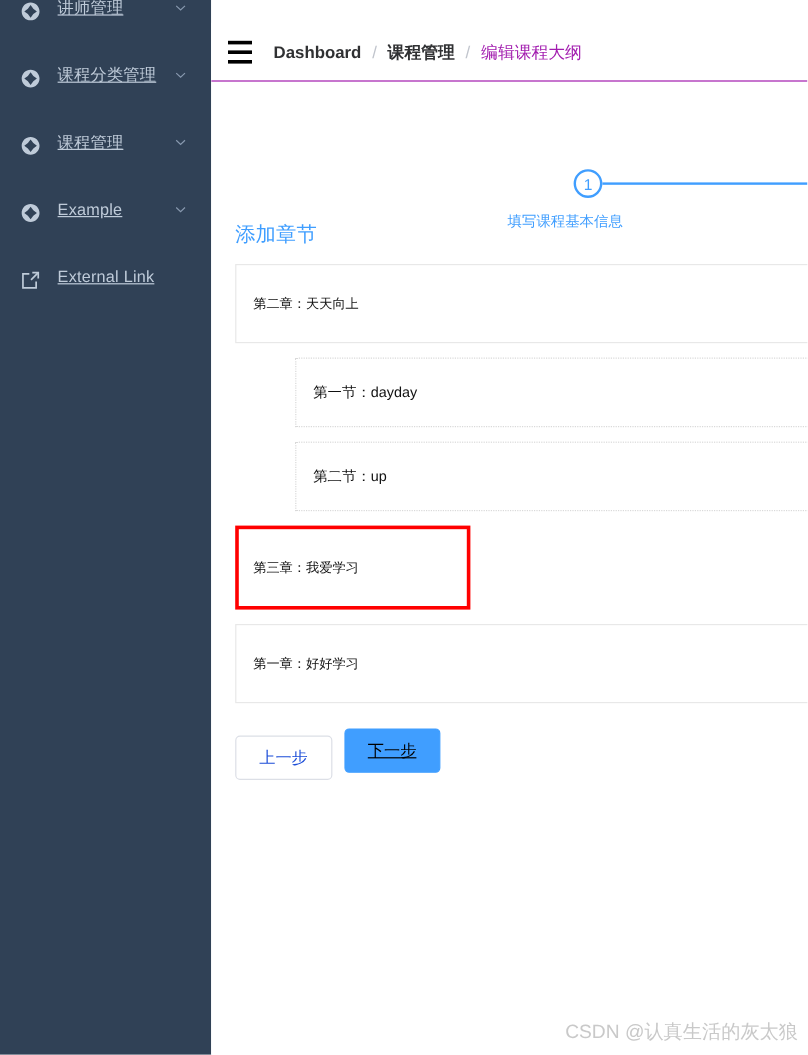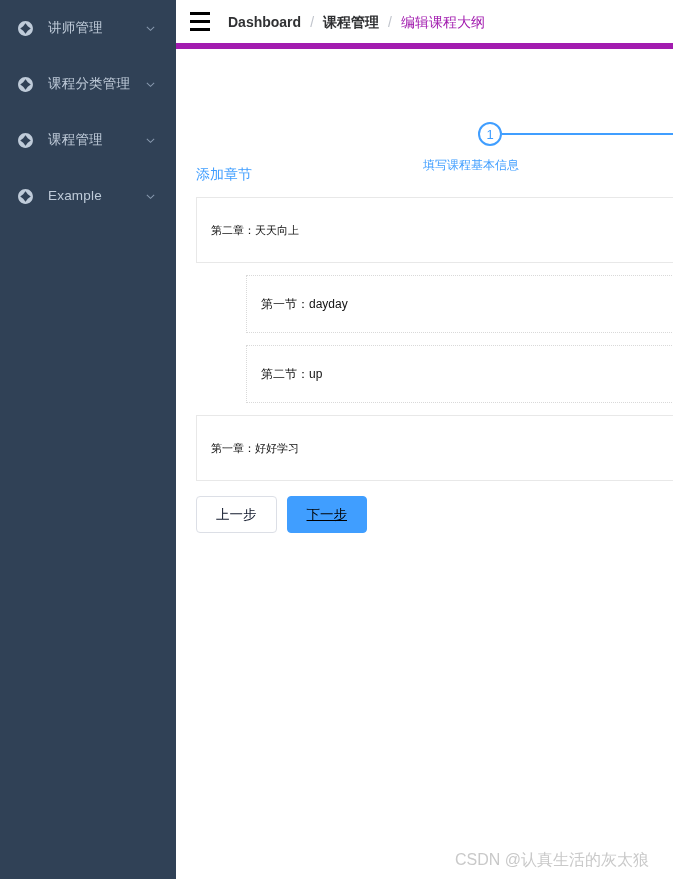--- a/index.html
+++ b/index.html
@@ -25,28 +25,28 @@
     width: 176px;
     min-width: 176px;
     height: 879px;
     background: #304156;
     overflow: hidden;
     position: relative;
   }
 
   .menu-item {
     display: flex;
-    align-items: center;
     height: 56px;
     padding: 0 20px 0 16px;
     color: #bfcbd9;
     font-size: 13.5px;
     cursor: pointer;
     position: relative;
     white-space: nowrap;
+    text-decoration: underline;
   }
 
   .menu-icon {
     width: 18px;
     height: 18px;
     min-width: 18px;
     margin-right: 14px;
     display: inline-flex;
     align-items: center;
     justify-content: center;
@@ -76,25 +76,26 @@
   .main {
     flex: 1 1 auto;
     height: 879px;
     position: relative;
     background: #ffffff;
     overflow: hidden;
   }
 
   .navbar {
     height: 49px;
-    border-bottom: 6px solid #a21caf;
+    border-bottom: 1px solid #a21caf;
     display: flex;
     align-items: center;
     padding-left: 10px;
     background: #ffffff;
+    margin-top: 19px;
   }
 
   .hamburger {
     width: 28px;
     height: 28px;
     display: flex;
     flex-direction: column;
     justify-content: center;
     align-items: center;
     gap: 5px;
@@ -182,21 +183,21 @@
   }
 
   
   .outline {
     padding-left: 20px;
     padding-right: 0;
   }
 
   .add-chapter {
     color: #409eff;
-    font-size: 14px;
+    font-size: 17px;
     cursor: pointer;
     display: inline-block;
     margin-bottom: 13px;
   }
 
   .chapter-box {
     border: 1px solid #e8e8e8;
     background: #ffffff;
     height: 66px;
     display: flex;
@@ -251,32 +252,33 @@
     height: 37px;
     display: inline-flex;
     align-items: center;
     justify-content: center;
     cursor: pointer;
     line-height: 1;
   }
   .btn-default {
     background: #ffffff;
     border: 1px solid #dcdfe6;
-    color: #0f172a;
+    color: #1d4ed8;
+    margin-top: 12px;
   }
   .btn-primary {
     background: #409eff;
     border: 1px solid #409eff;
     color: #000000;
     text-decoration: underline;
   }
 
   .watermark {
     position: absolute;
-    right: 24px;
+    right: 8px;
     bottom: 8px;
     color: #c9c9c9;
     font-size: 16px;
     white-space: nowrap;
     pointer-events: none;
   }
 </style>
 </head>
 <body>
 
@@ -328,20 +330,30 @@
             <svg viewBox="0 0 24 24" width="17" height="17" fill="currentColor">
               <path d="M12 1.5 C6.2 1.5 1.5 6.2 1.5 12 S6.2 22.5 12 22.5 22.5 17.8 22.5 12 17.8 1.5 12 1.5z M12 4.6 L15.2 8.8 L12 12 L8.8 8.8 z M19.4 12 L15.2 15.2 L12 12 L15.2 8.8 z M12 19.4 L8.8 15.2 L12 12 L15.2 15.2 z M4.6 12 L8.8 8.8 L12 12 L8.8 15.2 z"></path>
             </svg>
           </span>
           <span class="menu-label">Example</span>
           <span class="menu-arrow">
             <svg viewBox="0 0 24 24" width="11" height="11" fill="none" stroke="currentColor" stroke-width="2.2">
               <path d="M4 8.5 L12 16 L20 8.5"></path>
             </svg>
           </span>
+        </div>
+        <div class="menu-item">
+          <span class="menu-icon">
+            <svg viewBox="0 0 24 24" width="17" height="17" fill="none" stroke="currentColor" stroke-width="2">
+              <path d="M14 3h7v7"></path>
+              <path d="M21 3 L12.5 11.5"></path>
+              <path d="M18.5 13.5V21H3V4.5h7.5"></path>
+            </svg>
+          </span>
+          <span class="menu-label">External Link</span>
         </div>
       </div>
   </nav>
 
   <div class="main">
 
     <div class="navbar">
       <div class="hamburger">
         <span></span>
         <span></span>
@@ -375,20 +387,23 @@
             <span class="chapter-title">第二章：天天向上</span>
           </div>
           <div class="sections">
             <div class="section-box">
               <span class="section-title">第一节：dayday</span>
             </div>
             <div class="section-box">
               <span class="section-title">第二节：up</span>
             </div>
           </div>
+          <div class="chapter-box highlight">
+            <span class="chapter-title">第三章：我爱学习</span>
+          </div>
           <div class="chapter-box">
             <span class="chapter-title">第一章：好好学习</span>
           </div>
         </div>
     </div>
 
     <div class="btn-row">
       <div class="btn btn-default">上一步</div>
       <div class="btn btn-primary">下一步</div>
     </div>

